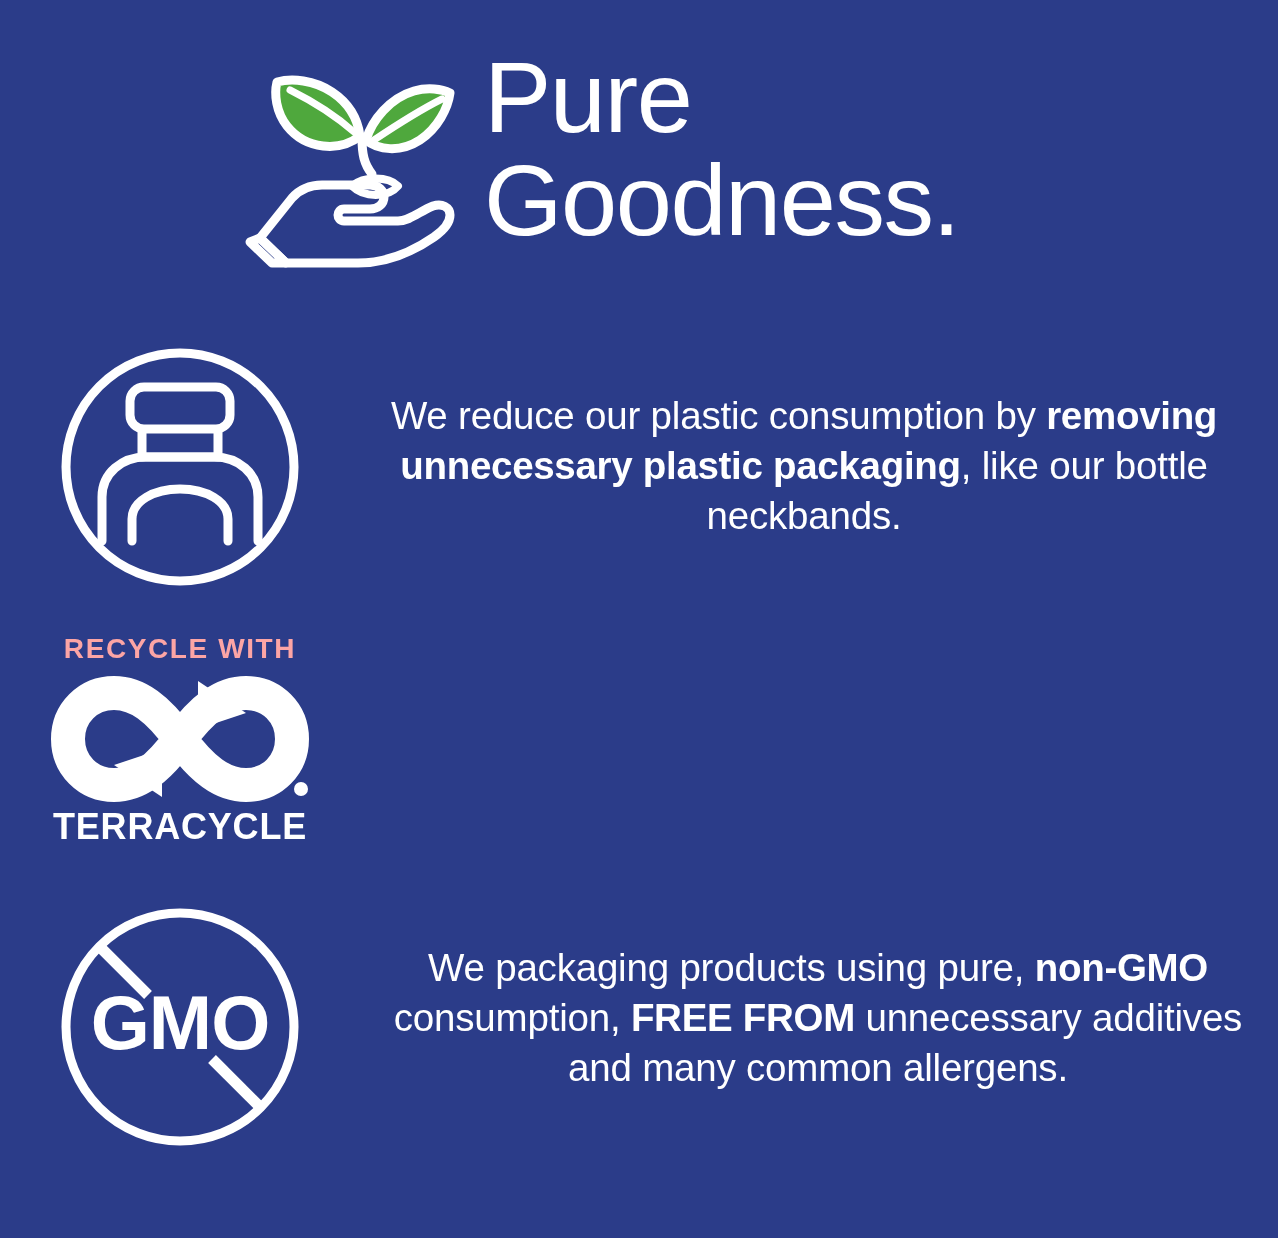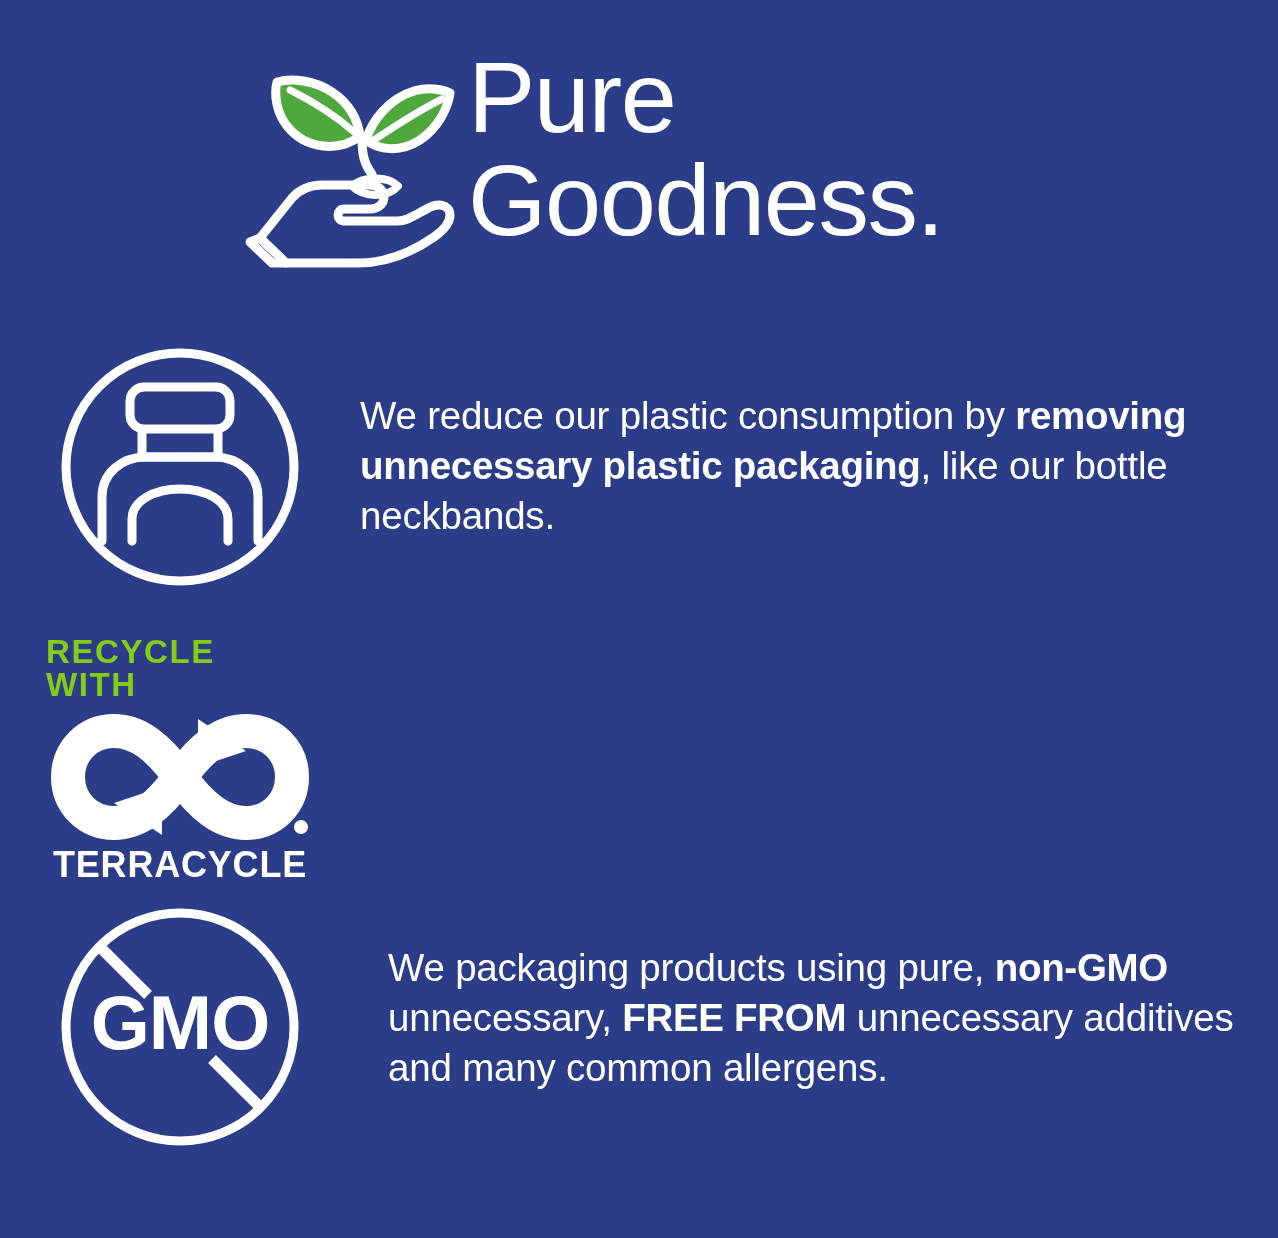--- a/index.html
+++ b/index.html
@@ -15,21 +15,21 @@
     position: relative;
   }
 
   
   .brand {
     position: absolute;
     left: 248px;
     top: 52px;
     display: flex;
     align-items: flex-start;
-    gap: 10px;
+    gap: 26px;
   }
   .brand-mark {
     width: 210px;
     height: 212px;
     flex: 0 0 auto;
     margin-top: 6px;
   }
   .brand-title {
     color: #ffffff;
     font-size: 101px;
@@ -61,20 +61,21 @@
   }
   .row-text {
     flex: 1 1 auto;
     color: #ffffff;
     font-size: 38.5px;
     line-height: 50px;
     font-weight: 400;
     letter-spacing: -0.2px;
     padding-top: 2px;
     padding-right: 30px;
+    text-align: center;
   }
   .row-text b {
     font-weight: 700;
     letter-spacing: -0.3px;
   }
   .row-text sup {
     font-size: 0.52em;
     vertical-align: super;
     line-height: 0;
     font-weight: 700;
@@ -92,22 +93,22 @@
   #row-terracycle .row-icon { padding-top: 0px; }
 
   
   .tc-block {
     width: 268px;
     display: flex;
     flex-direction: column;
     align-items: center;
   }
   .tc-top {
-    color: #84cc16;
-    font-size: 33px;
+    color: #fca5a5;
+    font-size: 28px;
     font-weight: 700;
     letter-spacing: 1.6px;
     line-height: 1;
     margin-bottom: 10px;
   }
   .tc-bottom {
     color: #ffffff;
     font-size: 36px;
     font-weight: 700;
     letter-spacing: 0.8px;
@@ -205,17 +206,17 @@
     <div class="row-icon">
       <svg viewBox="0 0 244 244" width="244" height="244" aria-hidden="true">
         <circle cx="122" cy="122" r="114" fill="none" stroke="#ffffff" stroke-width="9"></circle>
 
         <line x1="41" y1="41" x2="90" y2="90" stroke="#ffffff" stroke-width="11" stroke-linecap="butt"></line>
         <line x1="154" y1="154" x2="203" y2="203" stroke="#ffffff" stroke-width="11" stroke-linecap="butt"></line>
         <text x="122" y="144" text-anchor="middle" font-family="Liberation Sans, sans-serif" font-size="76" font-weight="700" letter-spacing="-1" fill="#ffffff">GMO</text>
       </svg>
     </div>
     <div class="row-text">
-      <span>We packaging products using pure, </span><b>non-GMO</b><span> unnecessary, </span><b>FREE FROM</b><span> unnecessary additives and many common allergens.</span>
+      <span>We packaging products using pure, </span><b>non-GMO</b><span> consumption, </span><b>FREE FROM</b><span> unnecessary additives and many common allergens.</span>
     </div>
   </div>
 
 </div>
 
 </body></html>

